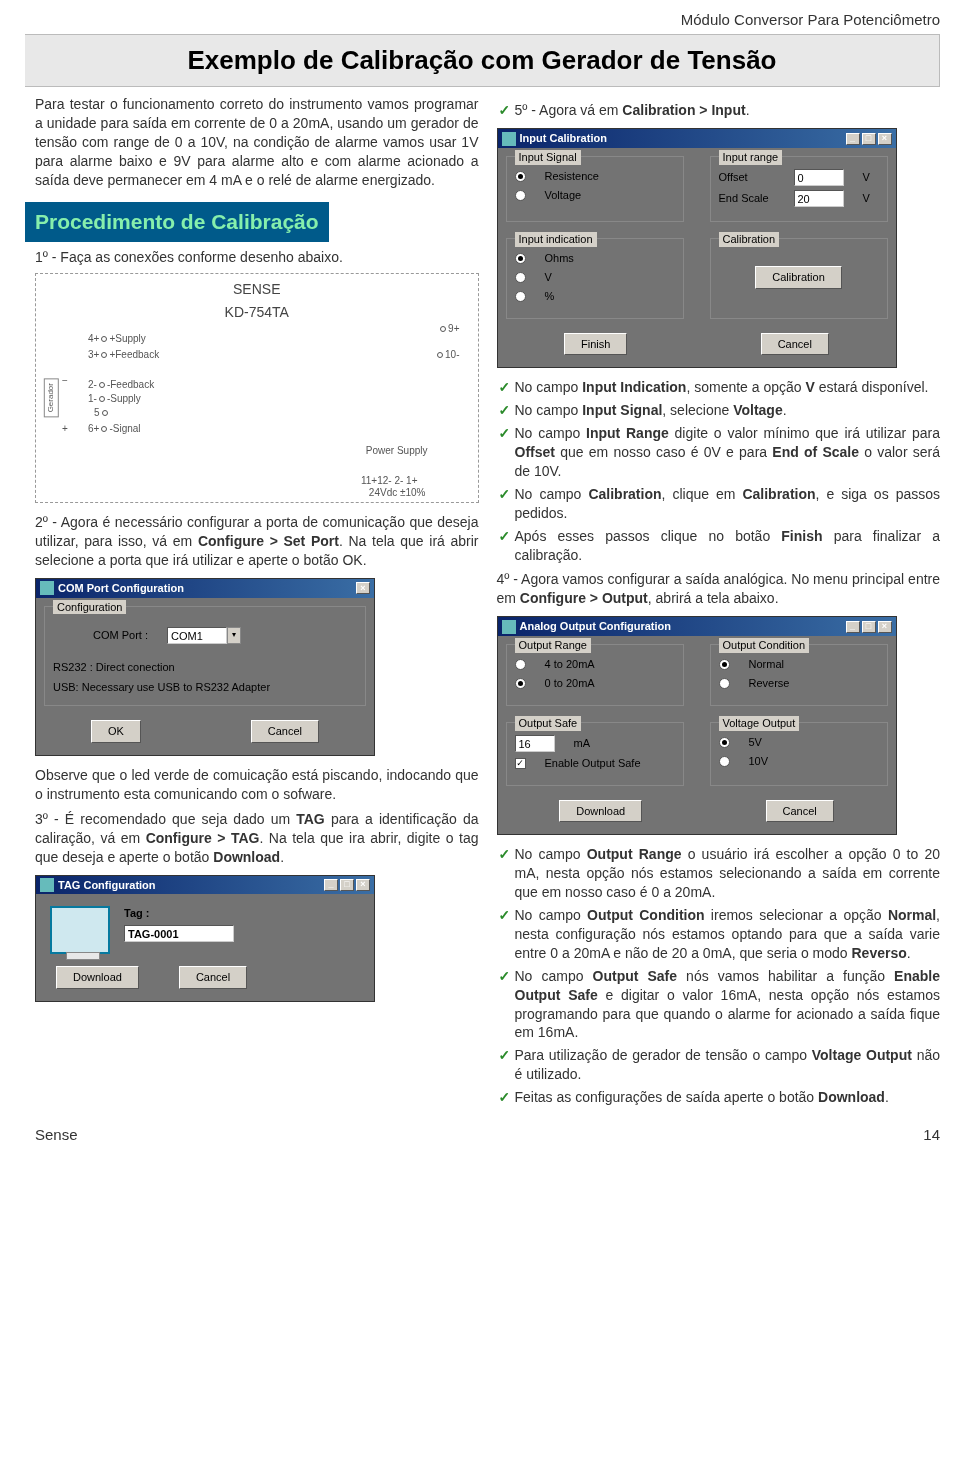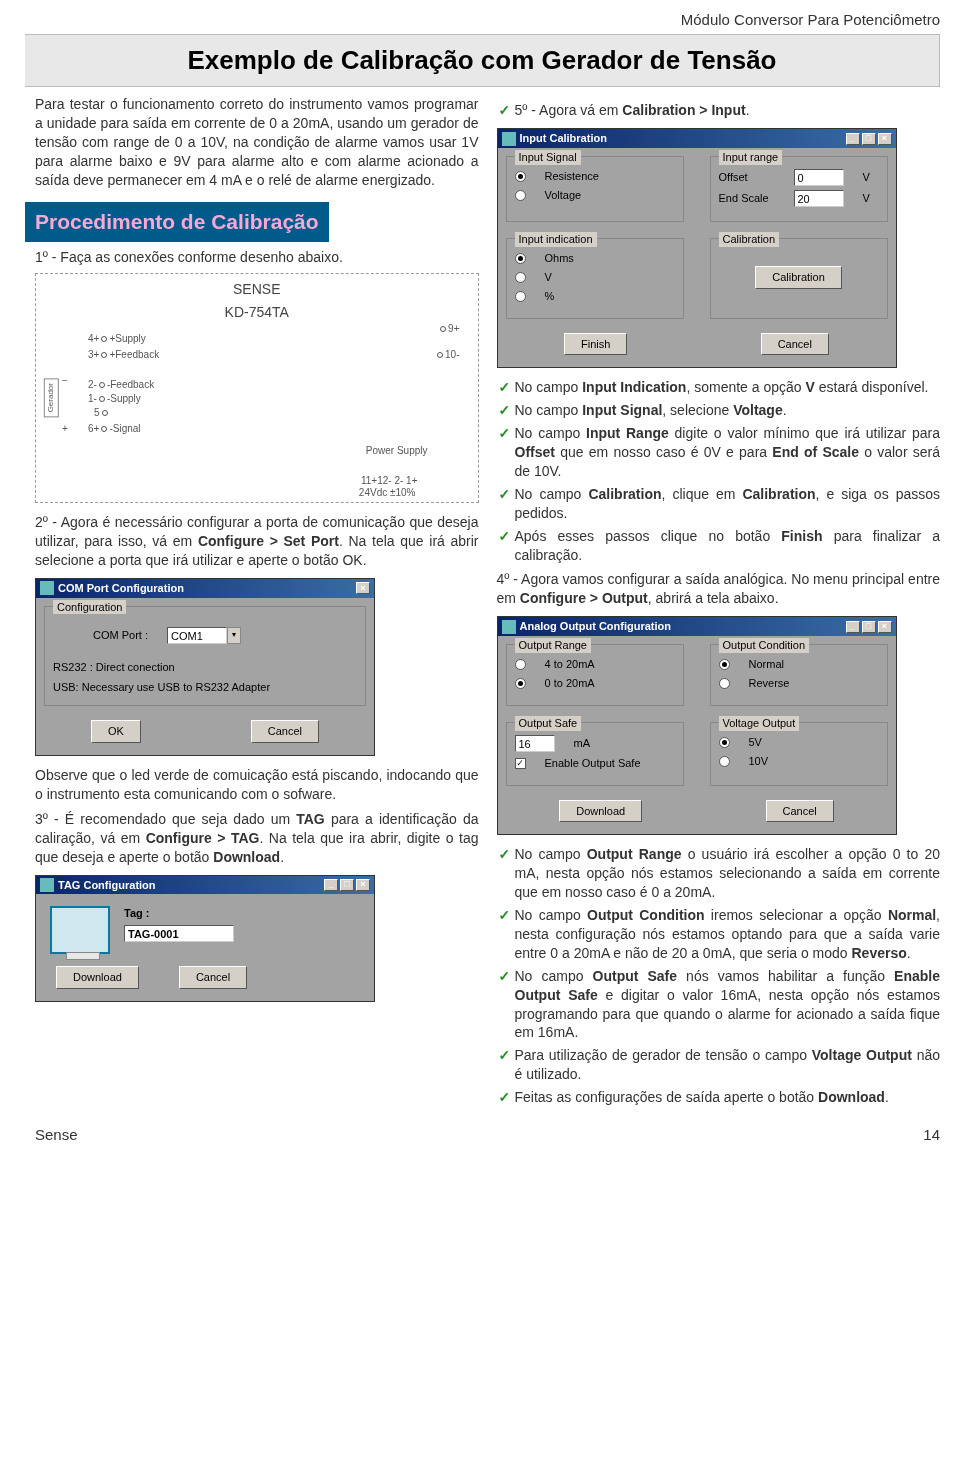--- a/index.html
+++ b/index.html
@@ -21,32 +21,32 @@
     padding: 8px 10px;
     margin-left: -10px;
     margin-bottom: 8px;
   }
   .title-band .title { color: #000000; font-size: 26px; font-weight: bold; text-align: center; }
   .columns { display: flex; gap: 18px; }
   .col { flex: 1; }
   p { margin-bottom: 6px; text-align: justify; }
   .sub-band {
     background: #005a8a;
-    color: #f9a8d4;
+    color: #86efac;
     font-size: 21px;
     font-weight: bold;
     padding: 6px 10px;
     margin: 6px 0 6px -10px;
     display: inline-block;
   }
   .check-list { list-style: none; margin: 6px 0; }
   .check-list li { position: relative; padding-left: 18px; margin-bottom: 4px; text-align: justify; }
   .check-list li::before { content: "✓"; color: #2a8a2a; position: absolute; left: 2px; top: 0; font-weight: bold; }
   .win {
-    background: #a3a3a3;
+    background: #737373;
     border: 1px solid #333;
     font-family: Tahoma, Arial, sans-serif;
     font-size: 11px;
     color: #000;
     margin: 8px 0 10px 0;
   }
   .win-title {
     background: linear-gradient(to right, #0a246a, #3a6ea5);
     color: #fff;
     display: flex;
@@ -131,21 +131,21 @@
       <span class="pin" style="left:52px; top:58px;"><span>4+</span><span class="dot"></span><span>+Supply</span></span>
       <span class="pin" style="left:52px; top:74px;"><span>3+</span><span class="dot"></span><span>+Feedback</span></span>
       <span class="pin" style="left:52px; top:104px;"><span>2-</span><span class="dot"></span><span>-Feedback</span></span>
       <span class="pin" style="left:52px; top:118px;"><span>1-</span><span class="dot"></span><span>-Supply</span></span>
       <span class="pin" style="left:58px; top:132px;"><span>5</span><span class="dot"></span></span>
       <span class="pin" style="left:52px; top:148px;"><span>6+</span><span class="dot"></span><span>-Signal</span></span>
       <span class="pin" style="right:18px; top:48px;"><span class="dot"></span><span>9+</span></span>
       <span class="pin" style="right:18px; top:74px;"><span class="dot"></span><span>10-</span></span>
       <span class="pin" style="right:50px; top:170px;">Power Supply</span>
       <span class="pin" style="right:60px; top:200px;">11+12-  2-  1+</span>
-      <span class="pin" style="right:62px; top:212px;">24Vdc ±10%</span>
+      <span class="pin" style="right:52px; top:212px;">24Vdc ±10%</span>
       <span class="pin" style="left:8px; top:104px; writing-mode:vertical-rl; transform:rotate(180deg); border:1px solid #888; padding:4px 1px; font-size:8px;">Gerador</span>
       <span class="pin" style="left:26px; top:100px;">−</span>
       <span class="pin" style="left:26px; top:148px;">+</span>
     </div>
 
     <p>
       <span>2º - Agora é necessário configurar a porta de comunicação que deseja utilizar, para isso, vá em </span><span class="bold">Configure &gt; Set Port</span><span>. Na tela que irá abrir selecione a porta que irá utilizar e aperte o botão OK.</span>
     </p>
 
     

